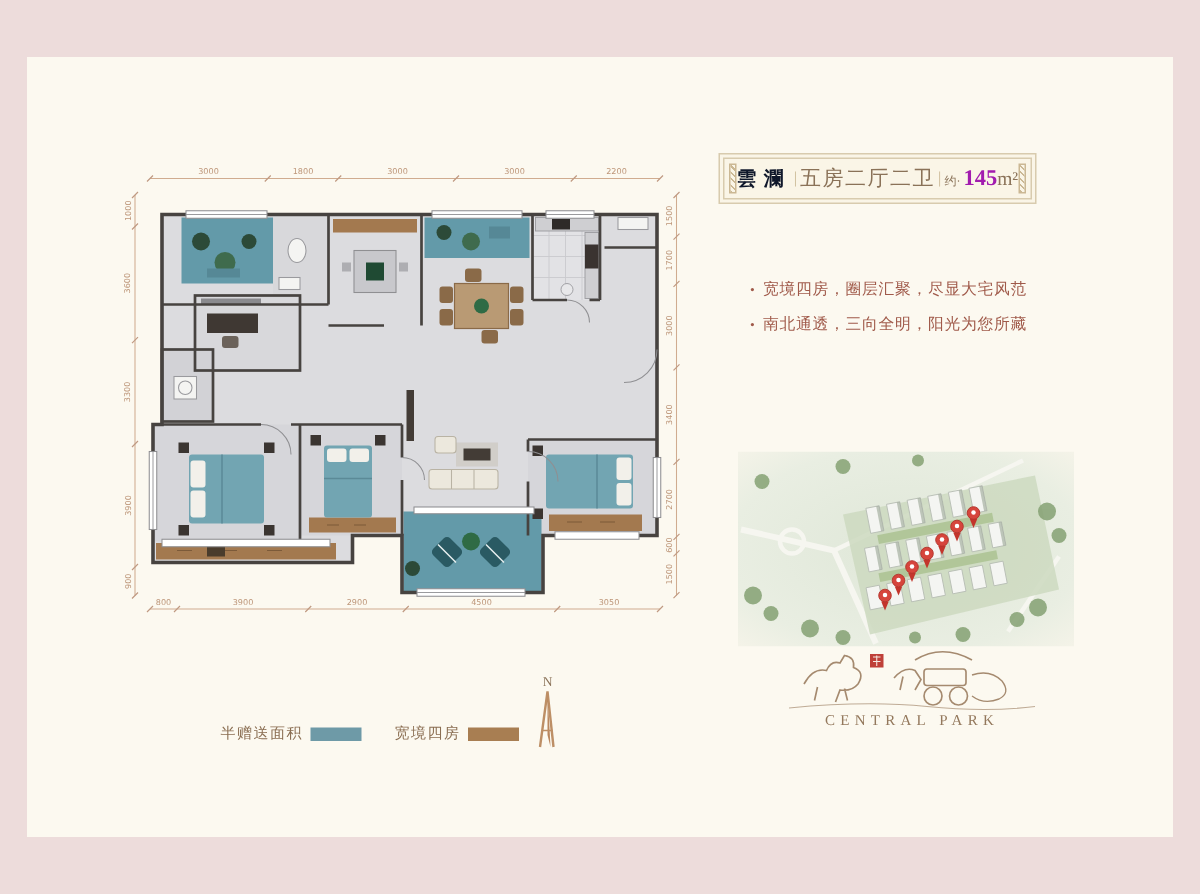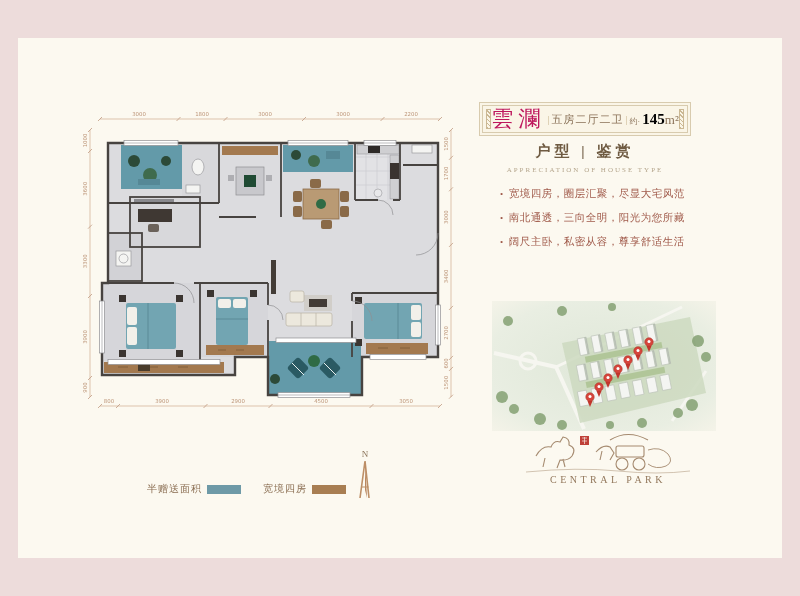--- a/index.html
+++ b/index.html
@@ -18,25 +18,25 @@
   .title-card{
     left:461px;top:64px;width:212px;height:34px;
     border:1px solid #d8cbae;background:#faf5e7;padding:2px;box-sizing:border-box;
   }
   .title-card-inner{
     border:1px solid #d8cbae;height:100%;box-sizing:border-box;
     display:flex;align-items:center;justify-content:space-between;padding:0 3px;
   }
   .orn{width:11px;height:18px;border:1px solid #cbb894;
     background:repeating-linear-gradient(45deg,#cbb894 0 1px,transparent 1px 3px);}
-  .tc-name{font-size:22px;color:#be185d;letter-spacing:5px;font-weight:normal;white-space:nowrap;}
+  .tc-name{font-size:13px;color:#0f172a;letter-spacing:5px;font-weight:bold;white-space:nowrap;}
   .tc-div{color:#cbb894;font-size:11px;padding:0 2px;}
-  .tc-spec{font-size:11px;color:#8a7258;letter-spacing:1px;white-space:nowrap;text-align:center;}
+  .tc-spec{font-size:14px;color:#8a7258;letter-spacing:1px;white-space:nowrap;text-align:center;}
   .tc-area{font-size:8px;color:#8a7258;white-space:nowrap;}
-  .tc-area b{font-size:15px;color:#000000;font-weight:bold;letter-spacing:0;}
+  .tc-area b{font-size:15px;color:#a21caf;font-weight:bold;letter-spacing:0;}
   .tc-area .un{font-size:13px;}
 
   
   .sec{left:471px;top:104px;width:192px;text-align:center;}
   .sec-cn{font-size:15px;color:#6f5b42;letter-spacing:4px;font-weight:bold;}
   .sec-en{font-size:7px;color:#b5a68d;letter-spacing:2px;margin-top:5px;white-space:nowrap;}
 
   
   .bullets{left:482px;top:144px;width:210px;}
   .bullet{font-size:10.5px;color:#a05a4a;letter-spacing:.5px;line-height:23px;white-space:nowrap;}
@@ -277,29 +277,24 @@
       <div class="orn"></div>
       <span class="tc-name">雲瀾</span>
       <span class="tc-div">|</span>
       <span class="tc-spec">五房二厅二卫</span>
       <span class="tc-div">|</span>
       <span class="tc-area"><span>约</span>· <b>145</b><span class="un">m²</span></span>
       <div class="orn"></div>
     </div>
   </div>
 
-  <div class="abs sec">
-    <div class="sec-cn">户型 | 鉴赏</div>
-    <div class="sec-en">APPRECIATION OF HOUSE TYPE</div>
-  </div>
 
   <div class="abs bullets">
     <div class="bullet">宽境四房，圈层汇聚，尽显大宅风范</div>
     <div class="bullet">南北通透，三向全明，阳光为您所藏</div>
-    <div class="bullet">阔尺主卧，私密从容，尊享舒适生活</div>
   </div>
 
   <div class="abs sitemap">
     <svg width="224" height="130" viewBox="0 0 224 130">
       <defs>
         <radialGradient id="wash" cx="50%" cy="50%" r="70%">
           <stop offset="0%" stop-color="#dfe7d8"></stop>
           <stop offset="75%" stop-color="#e9eee2"></stop>
           <stop offset="100%" stop-color="#f4f3e8"></stop>
         </radialGradient>

